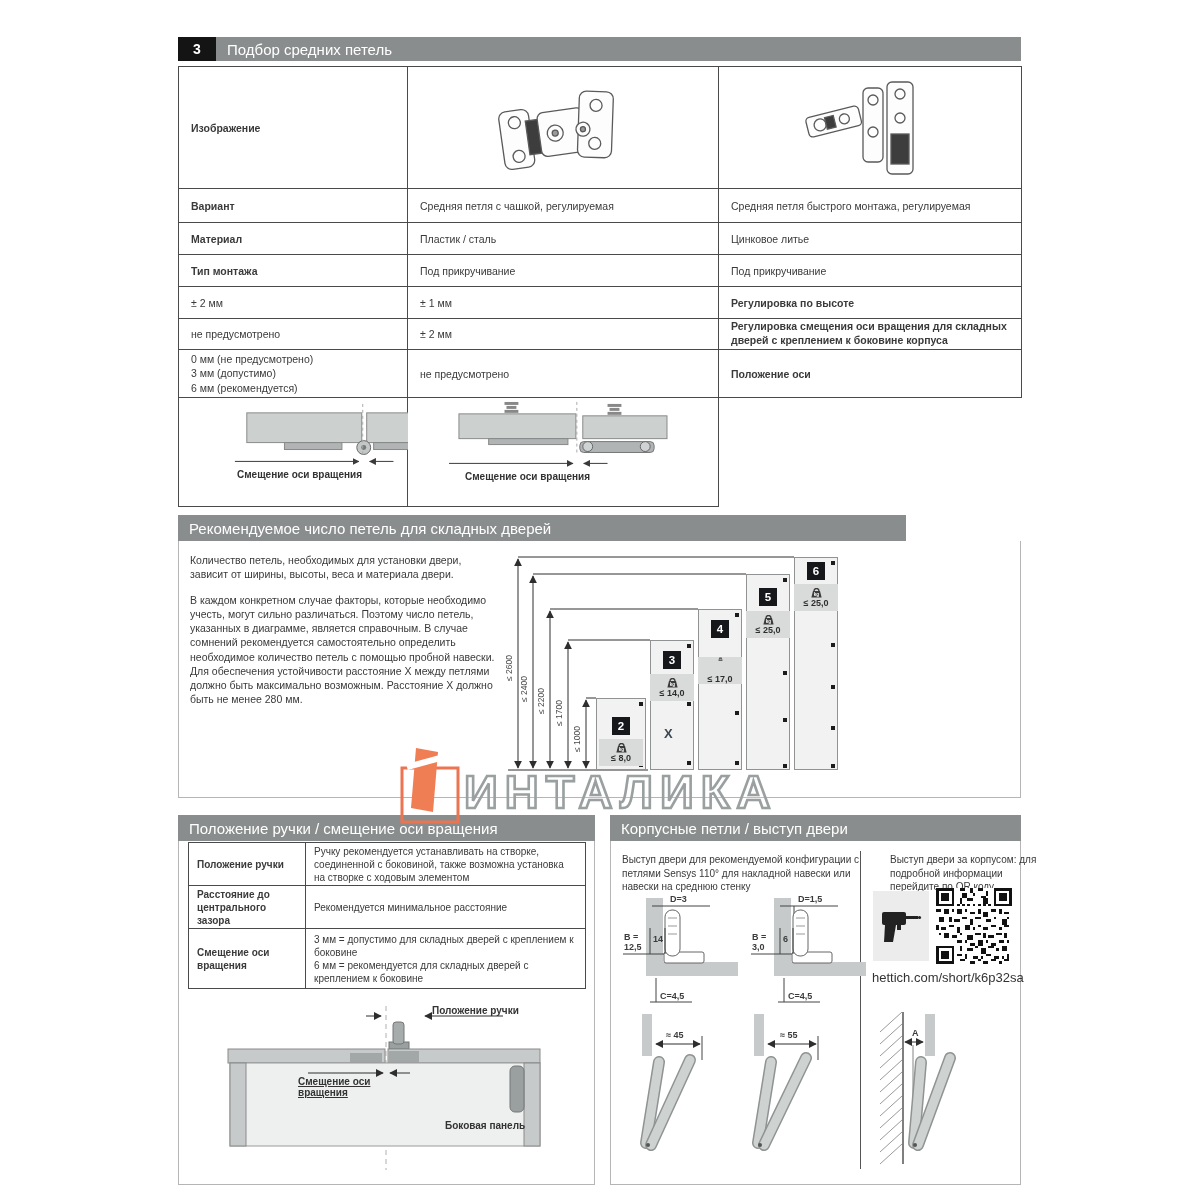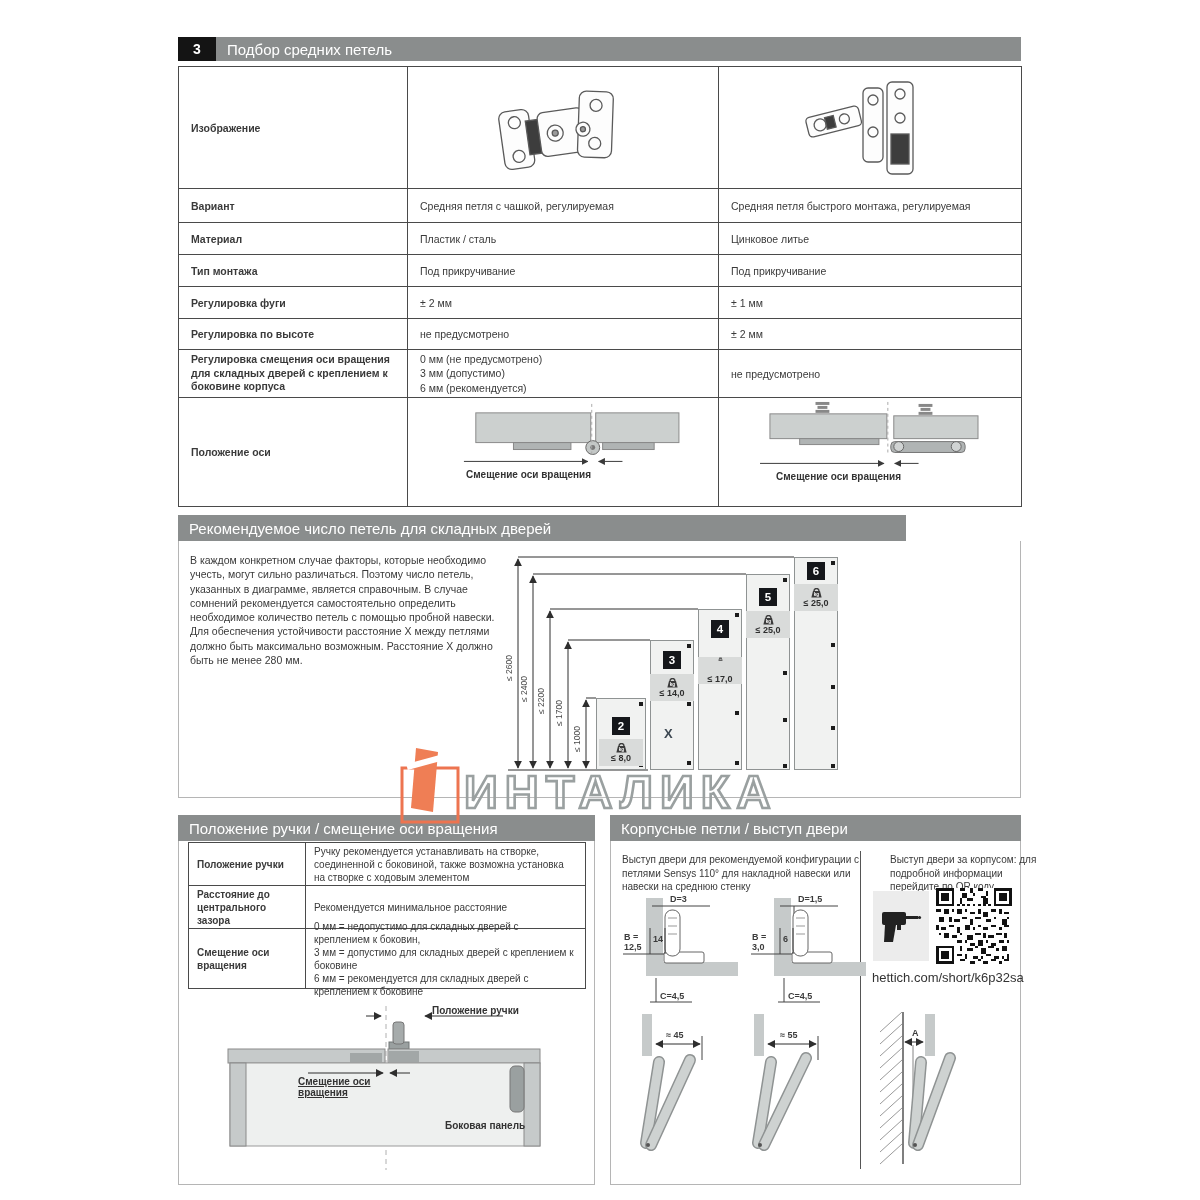--- a/index.html
+++ b/index.html
@@ -109,21 +109,20 @@
   <div>Средняя петля быстрого монтажа, регулируемая</div>
 
   <div class="lbl">Материал</div>
   <div>Пластик / сталь</div>
   <div>Цинковое литье</div>
 
   <div class="lbl">Тип монтажа</div>
   <div>Под прикручивание</div>
   <div>Под прикручивание</div>
 
-  <div class="lbl">Регулировка фуги</div>
   <div>± 2 мм</div>
   <div>± 1 мм</div>
 
   <div class="lbl">Регулировка по высоте</div>
   <div>не предусмотрено</div>
   <div>± 2 мм</div>
 
   <div class="lbl" style="line-height:1.3;">Регулировка смещения оси вращения для складных дверей с креплением к боковине корпуса</div>
   <div style="line-height:1.35;">
     <span>0 мм (не предусмотрено)</span>
@@ -181,20 +180,21 @@
     </svg>
     <div class="capt" style="left:57px;top:73px;">Смещение оси вращения</div>
   </div>
 </div>
 
 <div class="hdr" style="left:178px;top:515px;width:728px;height:26px;">
   <div class="ttl">Рекомендуемое число петель для складных дверей</div>
 </div>
 <div class="s2body"></div>
 <div class="s2text">
+  <p>Количество петель, необходимых для установки двери, зависит от ширины, высоты, веса и материала двери.</p>
   <p>В каждом конкретном случае факторы, которые необходимо учесть, могут сильно различаться. Поэтому число петель, указанных в диаграмме, является справочным. В случае сомнений рекомендуется самостоятельно определить необходимое количество петель с помощью пробной навески. Для обеспечения устойчивости расстояние X между петлями должно быть максимально возможным. Расстояние X должно быть не менее 280 мм.</p>
 </div>
 
 <svg class="abs" style="left:500px;top:545px;" width="350" height="232" viewBox="0 0 350 232">
   <defs>
       <marker id="a3" viewBox="0 0 10 10" refX="9" refY="5" markerWidth="8" markerHeight="8" orient="auto-start-reverse">
         <path d="M0 0L10 5L0 10z" fill="#2e2e2e"></path>
       </marker>
     </defs>
   <g stroke="#2e2e2e" stroke-width="1">
@@ -311,21 +311,20 @@
 </div>
 <div class="s3body"></div>
 
 <div class="t3">
   <div class="lbl">Положение ручки</div>
   <div>Ручку рекомендуется устанавливать на створке, соединенной с боковиной, также возможна установка на створке с ходовым элементом</div>
   <div class="lbl">Расстояние до центрального зазора</div>
   <div>Рекомендуется минимальное расстояние</div>
   <div class="lbl">Смещение оси вращения</div>
   <div class="small-lines">
-    <div>0 мм = недопустимо для складных дверей с креплением к боковин,</div>
     <div>3 мм = допустимо для складных дверей с креплением к боковине</div>
     <div>6 мм = рекомендуется для складных дверей с креплением к боковине</div>
   </div>
 </div>
 
 <svg class="abs" style="left:188px;top:1000px;" width="400" height="178" viewBox="0 0 400 178">
   <defs>
       <marker id="a4" viewBox="0 0 10 10" refX="9" refY="5" markerWidth="8" markerHeight="8" orient="auto-start-reverse">
         <path d="M0 0L10 5L0 10z" fill="#2e2e2e"></path>
       </marker>

